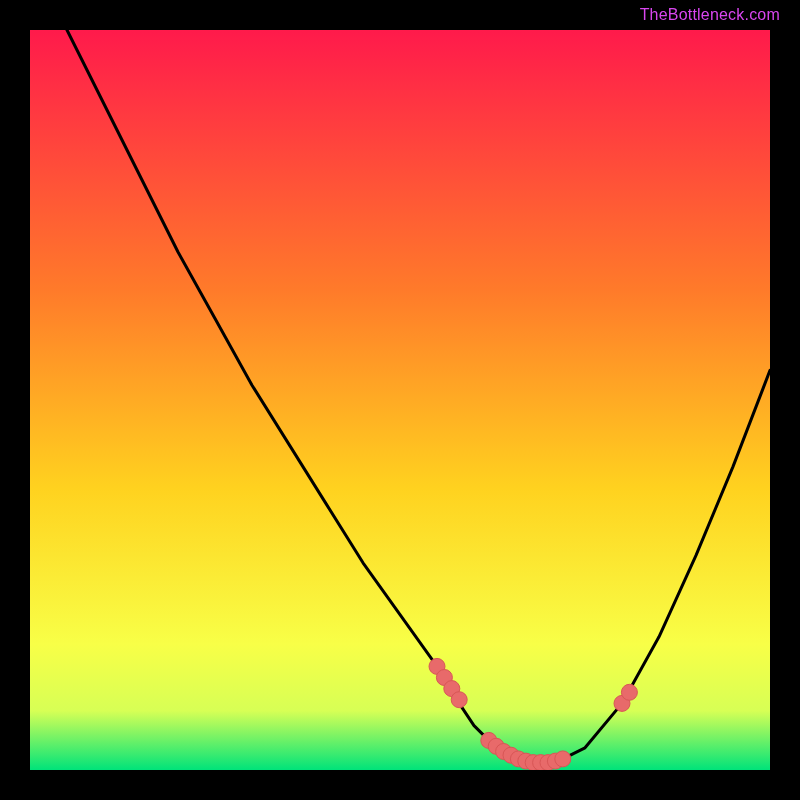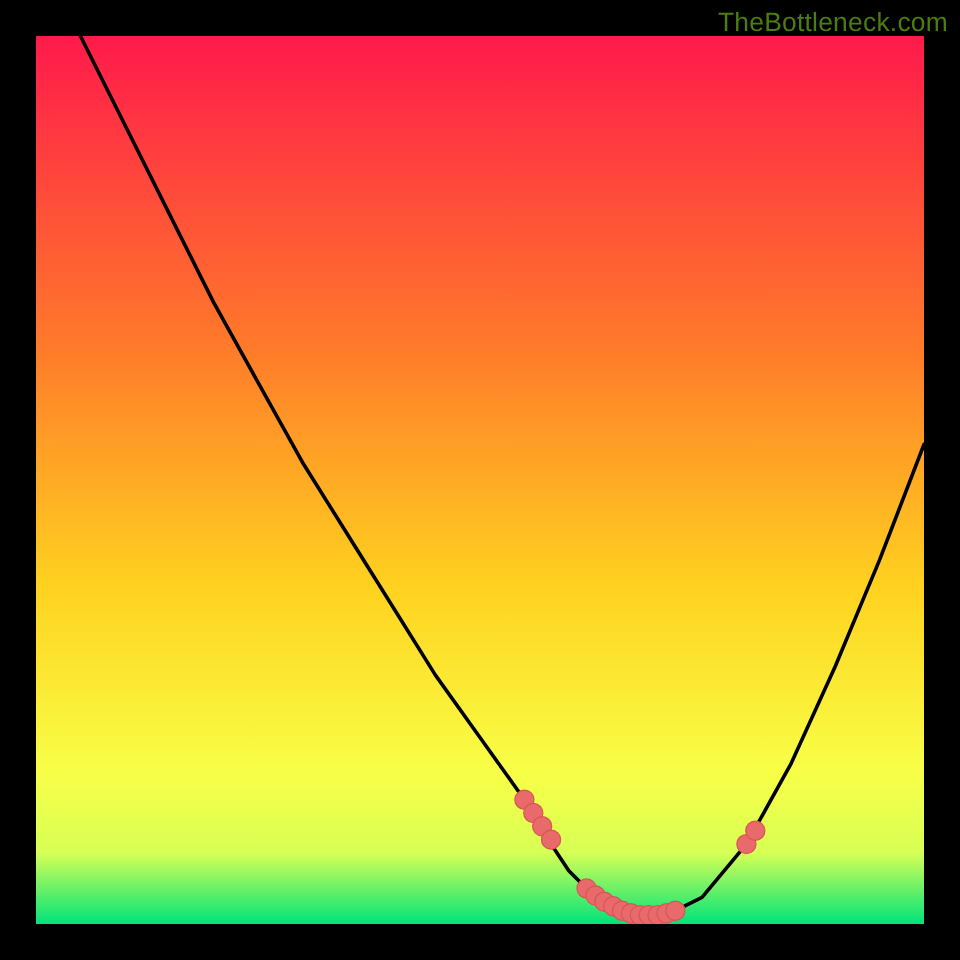--- a/index.html
+++ b/index.html
@@ -15,23 +15,23 @@
     position: absolute;
     left: 30px;
     top: 30px;
     width: 740px;
     height: 740px;
     background: #000;
   }
   .attribution {
     position: absolute;
     top: 6px;
-    right: 10px;
-    color: #4d7c0f;
-    font-size: 22px;
+    right: 20px;
+    color: #d946ef;
+    font-size: 16px;
     font-weight: 500;
     letter-spacing: 0.2px;
   }
   svg { display: block; }
 </style>
 </head>
 <body>
 
 <div class="frame">
   <svg class="plot-svg" width="740" height="740" viewBox="0 0 740 740">

